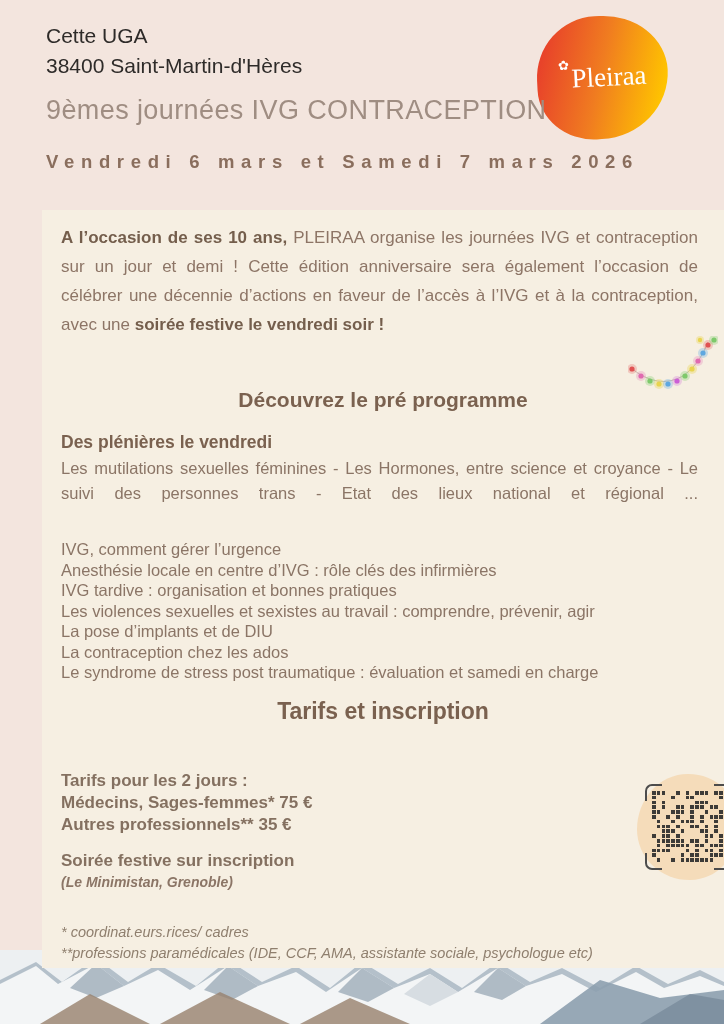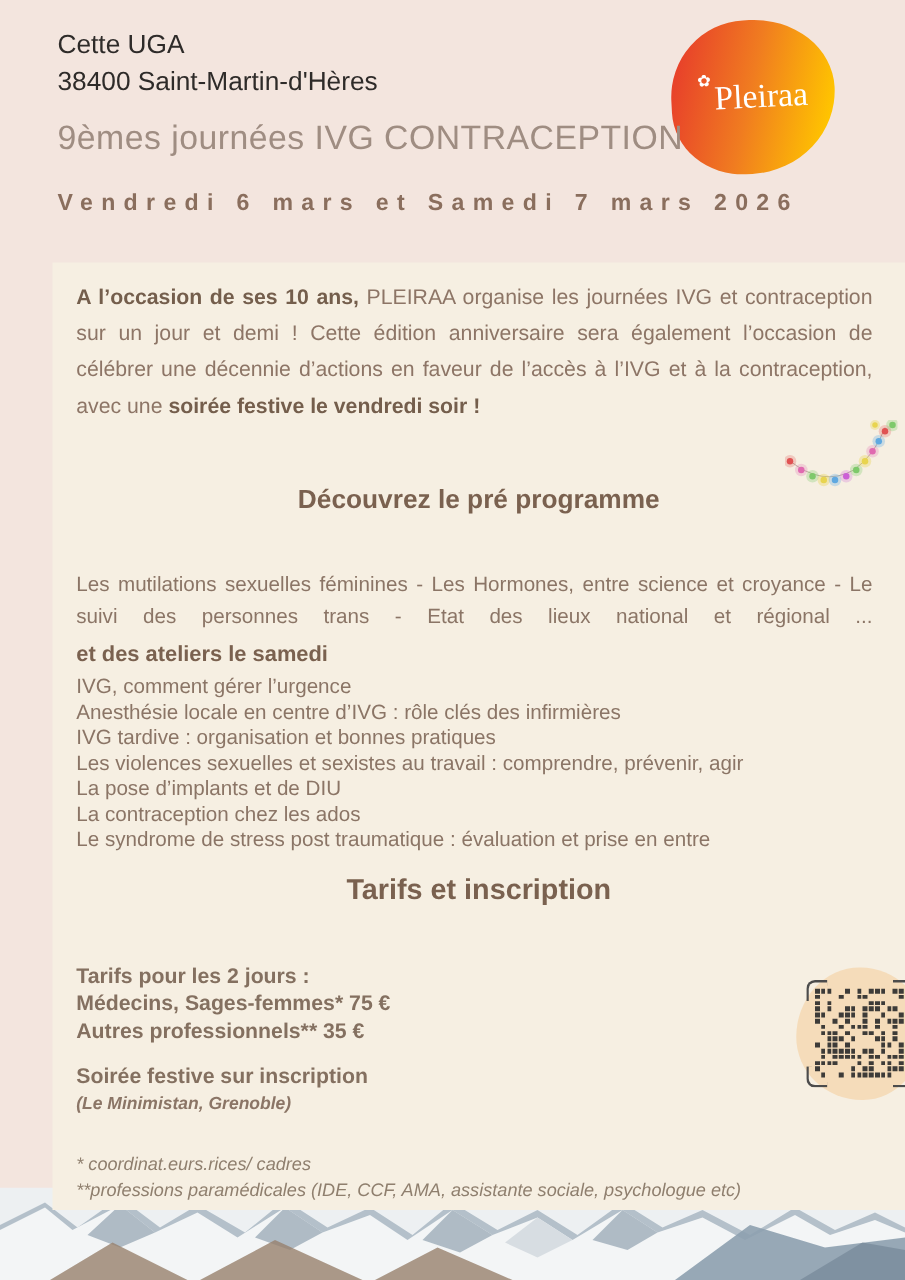--- a/index.html
+++ b/index.html
@@ -131,31 +131,31 @@
         <circle cx="72" cy="4" r="2.2" fill="#e8d44f"></circle>
     </g>
   </svg>
 
   <div class="card">
 
     <p class="intro"><b>A l’occasion de ses 10 ans,</b><span> PLEIRAA organise les journées IVG et contraception sur un jour et demi ! Cette édition anniversaire sera également l’occasion de célébrer une décennie d’actions en faveur de l’accès à l’IVG et à la contraception, avec une </span><b>soirée festive le vendredi soir !</b></p>
 
     <h2 class="h2-brown h2-program">Découvrez le pré programme</h2>
 
+    <h3 class="h3-brown h3-plen">Des plénières le vendredi</h3>
     <p class="plen-text">Les mutilations sexuelles féminines - Les Hormones, entre science et croyance - Le suivi des personnes trans - Etat des lieux national et régional ...</p>
 
-    <h3 class="h3-brown h3-atel">et des ateliers le samedi</h3>
     <div class="workshop-list">
       <div>IVG, comment gérer l’urgence</div>
       <div>Anesthésie locale en centre d’IVG : rôle clés des infirmières</div>
       <div>IVG tardive : organisation et bonnes pratiques</div>
       <div>Les violences sexuelles et sexistes au travail : comprendre, prévenir, agir</div>
       <div>La pose d’implants et de DIU</div>
       <div>La contraception chez les ados</div>
-      <div>Le syndrome de stress post traumatique : évaluation et prise en entre</div>
+      <div>Le syndrome de stress post traumatique : évaluation et samedi en charge</div>
     </div>
 
     <h2 class="h2-brown h2-tarifs">Tarifs et inscription</h2>
 
     <div class="cols">
       <div class="col-left">
         <div>Tarifs pour les 2 jours :</div>
         <div>Médecins, Sages-femmes*  75 €</div>
         <div>Autres professionnels** 35 €</div>
         <div class="gap"></div>

